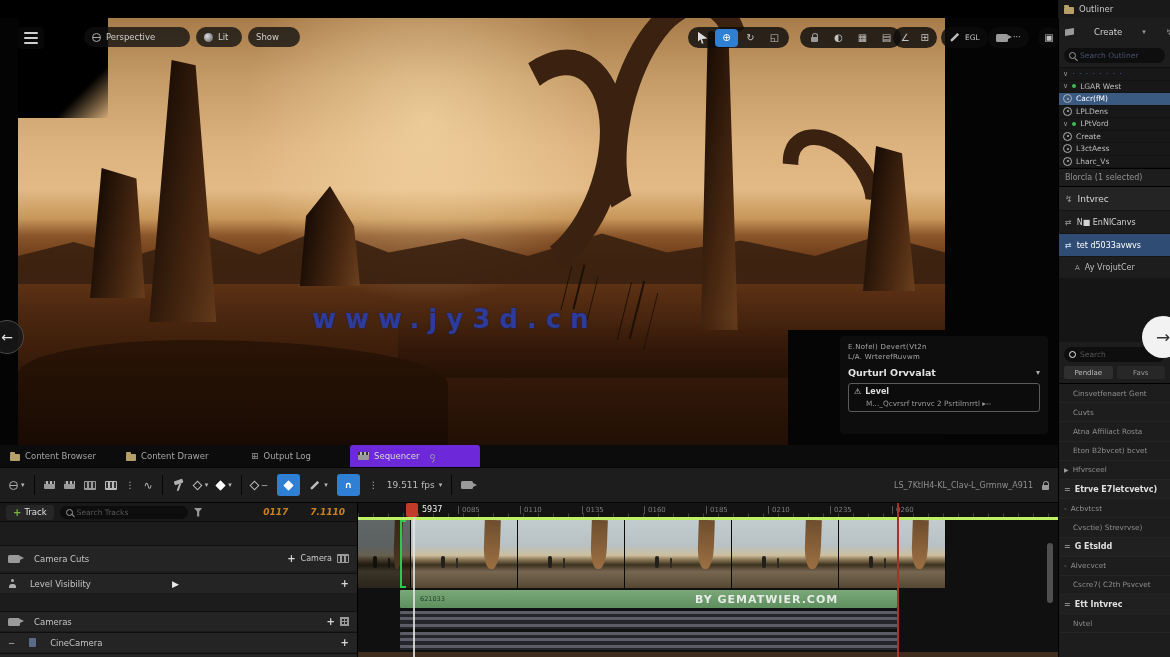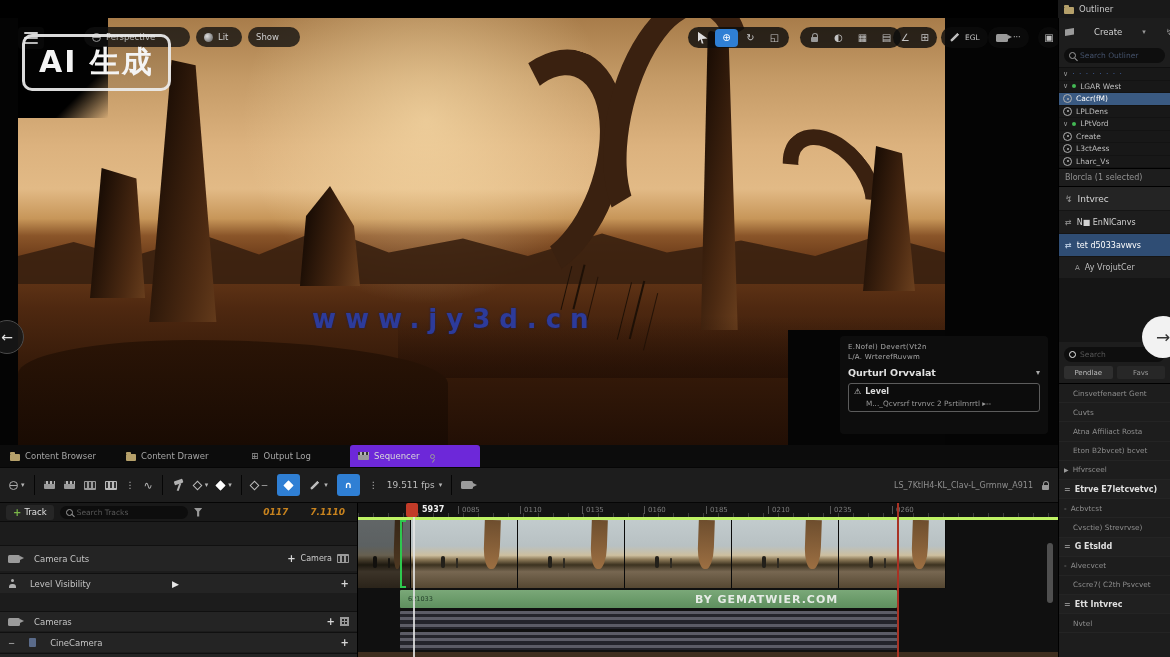--- a/index.html
+++ b/index.html
@@ -109,25 +109,25 @@
     background:linear-gradient(180deg,#c2cbcd 0%,#b8c1c3 38%,#cdbf9f 52%,#8d7a58 58%,#3c3220 66%,
       #776751 76%,#554732 100%)}
   .thumb::before{content:"";position:absolute;right:16%;top:0;width:15%;height:72%;
         background:linear-gradient(180deg,#6e4e2e,#9c6f42);border-radius:0 0 45% 45%;transform:rotate(2deg)}
   .thumb::after{content:"";position:absolute;left:28%;bottom:30%;width:4px;height:12px;background:#23201a;
         border-radius:2px;box-shadow:14px 1px 0 -1px #2e2a22}
   .thumb.partial{flex:0 0 53px;filter:brightness(.5)}
   .inbracket{position:absolute;left:42px;top:17px;width:6px;height:68px;border:2px solid #2ec84e;
         border-right:none}
   .ph-marker{position:absolute;left:48px;top:0;width:12px;height:14px;background:#c23b28;border-radius:2px;z-index:4}
-  .ph-label{position:absolute;left:64px;top:2px;font-size:8px;font-weight:bold;color:#efefef;z-index:4}
+  .ph-label{position:absolute;left:64px;top:2px;font-size:8px;font-weight:normal;color:#efefef;z-index:4}
   .ph-line{position:absolute;left:55px;top:12px;bottom:0;width:2px;background:rgba(228,228,228,.85);z-index:3}
   .greenbar{position:absolute;left:42px;top:87px;width:497px;height:18px;border-radius:1px;
         background:linear-gradient(180deg,#7aa878,#5e8f5e);display:flex;align-items:center}
-  .greenbar .clbl{margin-left:8px;font-size:6.5px;color:#23402a}
+  .greenbar .clbl{margin-left:20px;font-size:6.5px;color:#23402a}
   .clipwm{position:absolute;left:295px;top:3px;font-size:11px;font-weight:bold;
         color:rgba(246,246,246,.88);letter-spacing:1px}
   .stripebar{position:absolute;left:42px;width:497px;height:18px;border-radius:1px;
         background:repeating-linear-gradient(180deg,#5c5c66 0 3px,#24242b 3px 6.5px)}
   .bstrip{position:absolute;left:0;right:0;top:149px;height:5px;background:#3f2e1f}
   .endline{position:absolute;left:539px;top:0;bottom:0;width:2px;background:#a83224;z-index:2}
   .vscroll{position:absolute;left:689px;top:40px;width:6px;height:60px;background:#5b5b5b;
         border-radius:3px;opacity:.85}
 
   
@@ -298,21 +298,20 @@
       <span style="font-size:7.5px;color:#c9c9c9">EGL</span>
     </div>
     <div class="cluster" style="left:988px;padding:0 8px;gap:5px">
       <span class="ic i-cam"></span>
       <span style="font-size:8px;color:#bbb">···</span>
     </div>
     <div class="cluster" style="left:1038px;width:22px">
       <span class="slot">▣</span>
     </div>
 
-    <div class="ai-badge">AI 生成</div>
 
     <div class="popup">
       <div class="meta">E.Nofel) Devert(Vt2n</div>
       <div class="meta">L/A. WrterefRuvwm</div>
       <div class="ptitle">
         <span>Qurturl Orvvalat</span>
         <span style="margin-left:auto;color:#aaa;font-size:8px">▾</span>
       </div>
       <div class="pbox">
         <div class="lvl">

